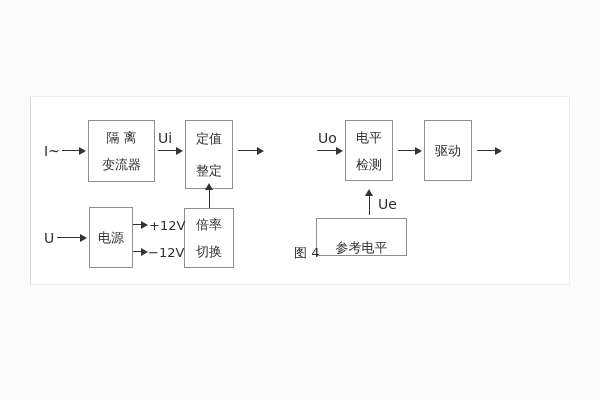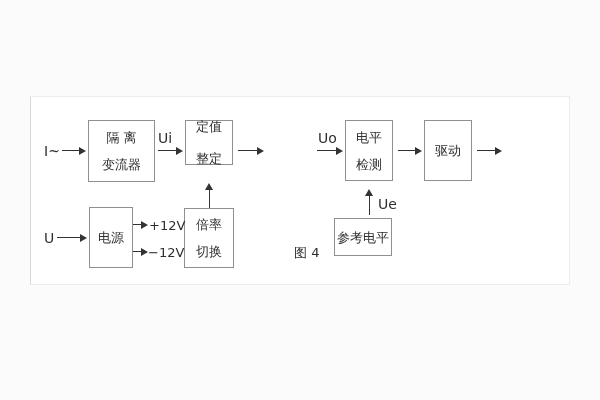--- a/index.html
+++ b/index.html
@@ -50,28 +50,28 @@
   .av::before{
     content:"";position:absolute;top:-7px;left:-4px;
     width:0;height:0;
     border-bottom:7px solid #333;
     border-left:4px solid transparent;
     border-right:4px solid transparent;
   }
 
   
   #b-iso  {left:88px; top:120px;width:67px;height:62px;}
-  #b-set  {left:185px;top:120px;width:48px;height:45px;gap:17px;}
+  #b-set  {left:185px;top:120px;width:48px;height:69px;gap:17px;}
   #b-rect {left:266px;top:120px;width:47px;height:61px;}
   #b-lvl  {left:345px;top:120px;width:48px;height:61px;}
   #b-drv  {left:424px;top:120px;width:48px;height:61px;}
   #b-rly  {left:504px;top:120px;width:59px;height:62px;}
   #b-pwr  {left:89px; top:207px;width:44px;height:61px;}
   #b-rat  {left:184px;top:208px;width:50px;height:60px;}
-  #b-ref  {left:334px;top:218px;width:58px;height:38px;gap:0;}
+  #b-ref  {left:316px;top:218px;width:91px;height:38px;gap:0;justify-content:flex-end;}
 
   #l-cur {left:44px; top:143px;}
   #l-vol {left:44px; top:230px;}
   #l-ui  {left:158px;top:130px;width:24px;}
   #l-uo  {left:318px;top:130px;width:24px;}
   #l-ue  {left:378px;top:196px;}
   #l-p12 {left:149px;top:218px;font-size:13px;}
   #l-m12 {left:148px;top:245px;font-size:13px;}
   #l-cap {left:294px;top:245px;font-size:13px;}
 

